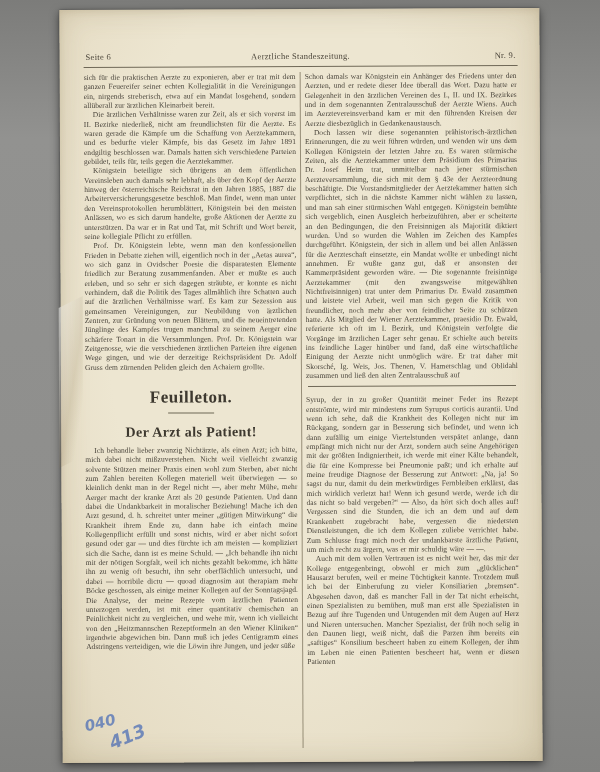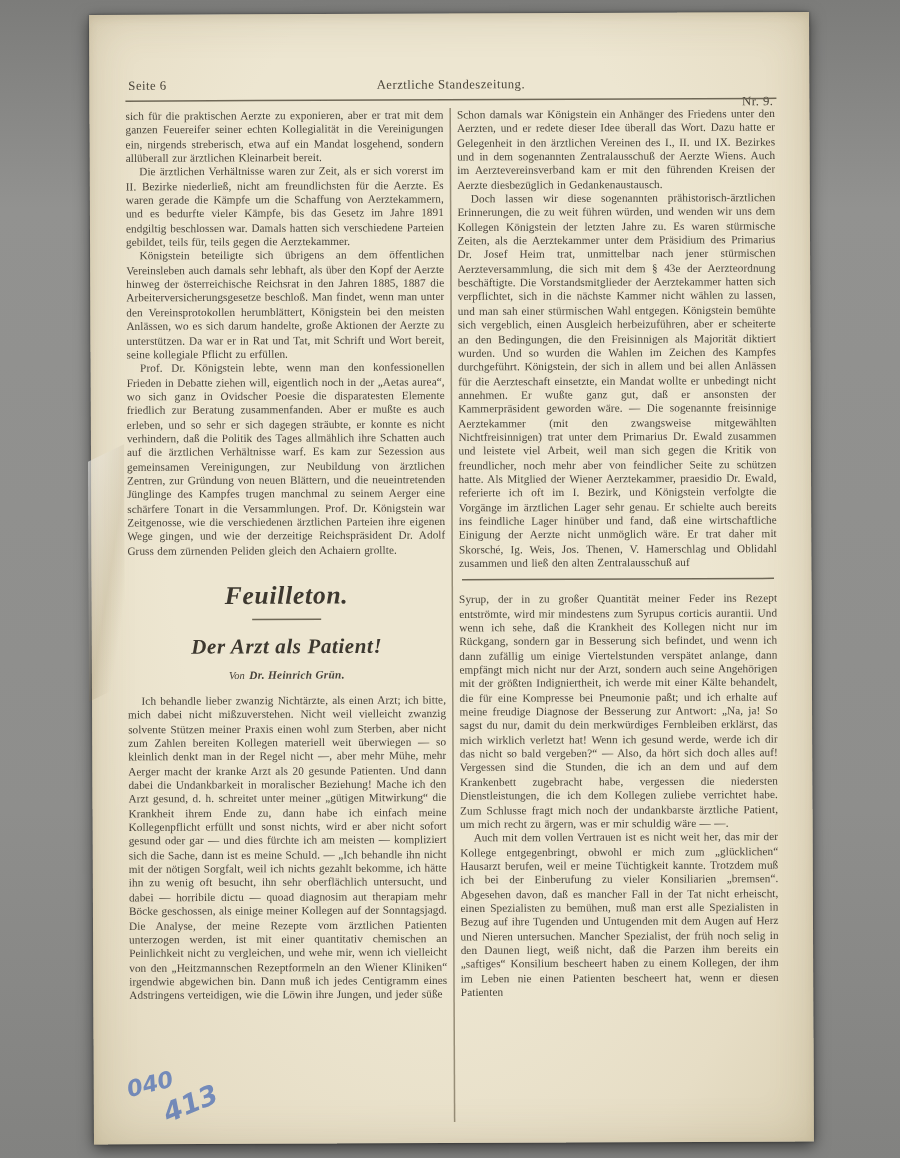--- a/index.html
+++ b/index.html
@@ -19,31 +19,31 @@
     box-shadow:inset 0 0 30px rgba(112,92,52,.20), inset 0 2px 6px rgba(112,92,52,.12);
   }
   .crease{
     position:absolute;left:-2px;top:292px;width:24px;height:160px;
     background:linear-gradient(100deg,rgba(255,255,252,.55),rgba(130,110,70,.14) 55%,rgba(0,0,0,0) 82%);
     transform:skewY(-26deg);pointer-events:none;
   }
   .masthead{position:absolute;top:42px;left:24px;width:434px;height:12px;font-size:8.5px;color:#4a4439;letter-spacing:.3px;}
   .mh-left{position:absolute;left:2px;top:0;text-align:right;}
   .mh-center{position:absolute;left:0;width:100%;text-align:center;top:0;}
-  .mh-right{position:absolute;right:2px;top:12px;}
+  .mh-right{position:absolute;right:2px;top:0;}
   .masthead-rule{position:absolute;top:57px;left:24px;width:434px;height:1px;background:#6f6857;}
   .columns{position:absolute;top:63px;left:24px;width:434px;height:676px;display:flex;overflow:hidden;}
   .col{width:212px;overflow:hidden;}
   .col-divider{width:1px;background:#968d77;margin:0 4px;}
   p.jp{
     margin:0;font-size:7.5px;line-height:9.35px;text-align:justify;
     color:#48433a;letter-spacing:.04px;word-spacing:.35px;hyphens:auto;
   }
   p.ind{text-indent:9px;}
-  .feu-head{text-align:center;margin-top:16px;font-style:italic;}
+  .feu-head{text-align:center;margin-top:16px;}
   .feu-title{margin:0;font-size:17px;font-weight:bold;letter-spacing:.5px;color:#3d382f;}
   .feu-rule{width:46px;height:1px;background:#6f6857;margin:5px auto 11px auto;}
   .art-title{margin:0 0 5px 0;font-size:14px;font-weight:bold;letter-spacing:.4px;color:#3d382f;}
   .byline{font-size:7px;color:#48433a;margin-bottom:8px;}
   .byline .by-prefix{margin-right:3px;}
   .byline b{font-size:7.5px;letter-spacing:.2px;}
   .article-rule{height:1px;background:#6f6857;margin:6px 2px 8px 2px;}
   .handwriting{position:absolute;left:20px;top:698px;width:80px;height:56px;color:#5b79b8;opacity:.82;font-family:"DejaVu Sans",sans-serif;font-style:italic;pointer-events:none;}
   .hw1{position:absolute;left:2px;top:6px;font-size:15px;transform:rotate(-14deg);font-weight:600;}
   .hw2{position:absolute;left:26px;top:18px;font-size:18px;transform:rotate(-22deg);font-weight:600;}
@@ -66,23 +66,20 @@
     <div class="col">
       <p class="jp">sich für die praktischen Aerzte zu exponieren, aber er trat mit dem ganzen Feuereifer seiner echten Kollegialität in die Vereinigungen ein, nirgends streberisch, etwa auf ein Mandat losgehend, sondern allüberall zur ärztlichen Kleinarbeit bereit.</p>
       <p class="jp ind">Die ärztlichen Verhältnisse waren zur Zeit, als er sich vorerst im II. Bezirke niederließ, nicht am freundlichsten für die Aerzte. Es waren gerade die Kämpfe um die Schaffung von Aerztekammern, und es bedurfte vieler Kämpfe, bis das Gesetz im Jahre 1891 endgiltig beschlossen war. Damals hatten sich verschiedene Parteien gebildet, teils für, teils gegen die Aerztekammer.</p>
       <p class="jp ind">Königstein beteiligte sich übrigens an dem öffentlichen Vereinsleben auch damals sehr lebhaft, als über den Kopf der Aerzte hinweg der österreichische Reichsrat in den Jahren 1885, 1887 die Arbeiterversicherungsgesetze beschloß. Man findet, wenn man unter den Vereinsprotokollen herumblättert, Königstein bei den meisten Anlässen, wo es sich darum handelte, große Aktionen der Aerzte zu unterstützen. Da war er in Rat und Tat, mit Schrift und Wort bereit, seine kollegiale Pflicht zu erfüllen.</p>
       <p class="jp ind">Prof. Dr. Königstein lebte, wenn man den konfessionellen Frieden in Debatte ziehen will, eigentlich noch in der „Aetas aurea“, wo sich ganz in Ovidscher Poesie die disparatesten Elemente friedlich zur Beratung zusammenfanden. Aber er mußte es auch erleben, und so sehr er sich dagegen sträubte, er konnte es nicht verhindern, daß die Politik des Tages allmählich ihre Schatten auch auf die ärztlichen Verhältnisse warf. Es kam zur Sezession aus gemeinsamen Vereinigungen, zur Neubildung von ärztlichen Zentren, zur Gründung von neuen Blättern, und die neueintretenden Jünglinge des Kampfes trugen manchmal zu seinem Aerger eine schärfere Tonart in die Versammlungen. Prof. Dr. Königstein war Zeitgenosse, wie die verschiedenen ärztlichen Parteien ihre eigenen Wege gingen, und wie der derzeitige Reichspräsident Dr. Adolf Gruss dem zürnenden Peliden gleich den Achaiern grollte.</p>
 
       <div class="feu-head">
         <h2 class="feu-title">Feuilleton.</h2>
         <div class="feu-rule"></div>
         <h3 class="art-title">Der Arzt als Patient!</h3>
-        <div class="byline">
-          <span class="by-prefix">Von</span><b>Dr. Heinrich Grün.</b>
-        </div>
       </div>
       <p class="jp ind">Ich behandle lieber zwanzig Nichtärzte, als einen Arzt; ich bitte, mich dabei nicht mißzuverstehen. Nicht weil vielleicht zwanzig solvente Stützen meiner Praxis einen wohl zum Sterben, aber nicht zum Zahlen bereiten Kollegen materiell weit überwiegen — so kleinlich denkt man in der Regel nicht —, aber mehr Mühe, mehr Aerger macht der kranke Arzt als 20 gesunde Patienten. Und dann dabei die Undankbarkeit in moralischer Beziehung! Mache ich den Arzt gesund, d. h. schreitet unter meiner „gütigen Mitwirkung“ die Krankheit ihrem Ende zu, dann habe ich einfach meine Kollegenpflicht erfüllt und sonst nichts, wird er aber nicht sofort gesund oder gar — und dies fürchte ich am meisten — kompliziert sich die Sache, dann ist es meine Schuld. — „Ich behandle ihn nicht mit der nötigen Sorgfalt, weil ich nichts gezahlt bekomme, ich hätte ihn zu wenig oft besucht, ihn sehr oberflächlich untersucht, und dabei — horribile dictu — quoad diagnosim aut therapiam mehr Böcke geschossen, als einige meiner Kollegen auf der Sonntagsjagd. Die Analyse, der meine Rezepte vom ärztlichen Patienten unterzogen werden, ist mit einer quantitativ chemischen an Peinlichkeit nicht zu vergleichen, und wehe mir, wenn ich vielleicht von den „Heitzmannschen Rezeptformeln an den Wiener Kliniken“ irgendwie abgewichen bin. Dann muß ich jedes Centigramm eines Adstringens verteidigen, wie die Löwin ihre Jungen, und jeder süße</p>
     </div>
 
     <div class="col-divider"></div>
 
     <div class="col">
       <p class="jp">Schon damals war Königstein ein Anhänger des Friedens unter den Aerzten, und er redete dieser Idee überall das Wort. Dazu hatte er Gelegenheit in den ärztlichen Vereinen des I., II. und IX. Bezirkes und in dem sogenannten Zentralausschuß der Aerzte Wiens. Auch im Aerztevereinsverband kam er mit den führenden Kreisen der Aerzte diesbezüglich in Gedankenaustausch.</p>
       <p class="jp ind">Doch lassen wir diese sogenannten prähistorisch-ärztlichen Erinnerungen, die zu weit führen würden, und wenden wir uns dem Kollegen Königstein der letzten Jahre zu. Es waren stürmische Zeiten, als die Aerztekammer unter dem Präsidium des Primarius Dr. Josef Heim trat, unmittelbar nach jener stürmischen Aerzteversammlung, die sich mit dem § 43e der Aerzteordnung beschäftigte. Die Vorstandsmitglieder der Aerztekammer hatten sich verpflichtet, sich in die nächste Kammer nicht wählen zu lassen, und man sah einer stürmischen Wahl entgegen. Königstein bemühte sich vergeblich, einen Ausgleich herbeizuführen, aber er scheiterte an den Bedingungen, die den Freisinnigen als Majorität diktiert wurden. Und so wurden die Wahlen im Zeichen des Kampfes durchgeführt. Königstein, der sich in allem und bei allen Anlässen für die Aerzteschaft einsetzte, ein Mandat wollte er unbedingt nicht annehmen. Er wußte ganz gut, daß er ansonsten der Kammerpräsident geworden wäre. — Die sogenannte freisinnige Aerztekammer (mit den zwangsweise mitgewählten Nichtfreisinnigen) trat unter dem Primarius Dr. Ewald zusammen und leistete viel Arbeit, weil man sich gegen die Kritik von freundlicher, noch mehr aber von feindlicher Seite zu schützen hatte. Als Mitglied der Wiener Aerztekammer, praesidio Dr. Ewald, referierte ich oft im I. Bezirk, und Königstein verfolgte die Vorgänge im ärztlichen Lager sehr genau. Er schielte auch bereits ins feindliche Lager hinüber und fand, daß eine wirtschaftliche Einigung der Aerzte nicht unmöglich wäre. Er trat daher mit Skorsché, Ig. Weis, Jos. Thenen, V. Hamerschlag und Oblidahl zusammen und ließ den alten Zentralausschuß auf</p>
       <div class="article-rule"></div>

